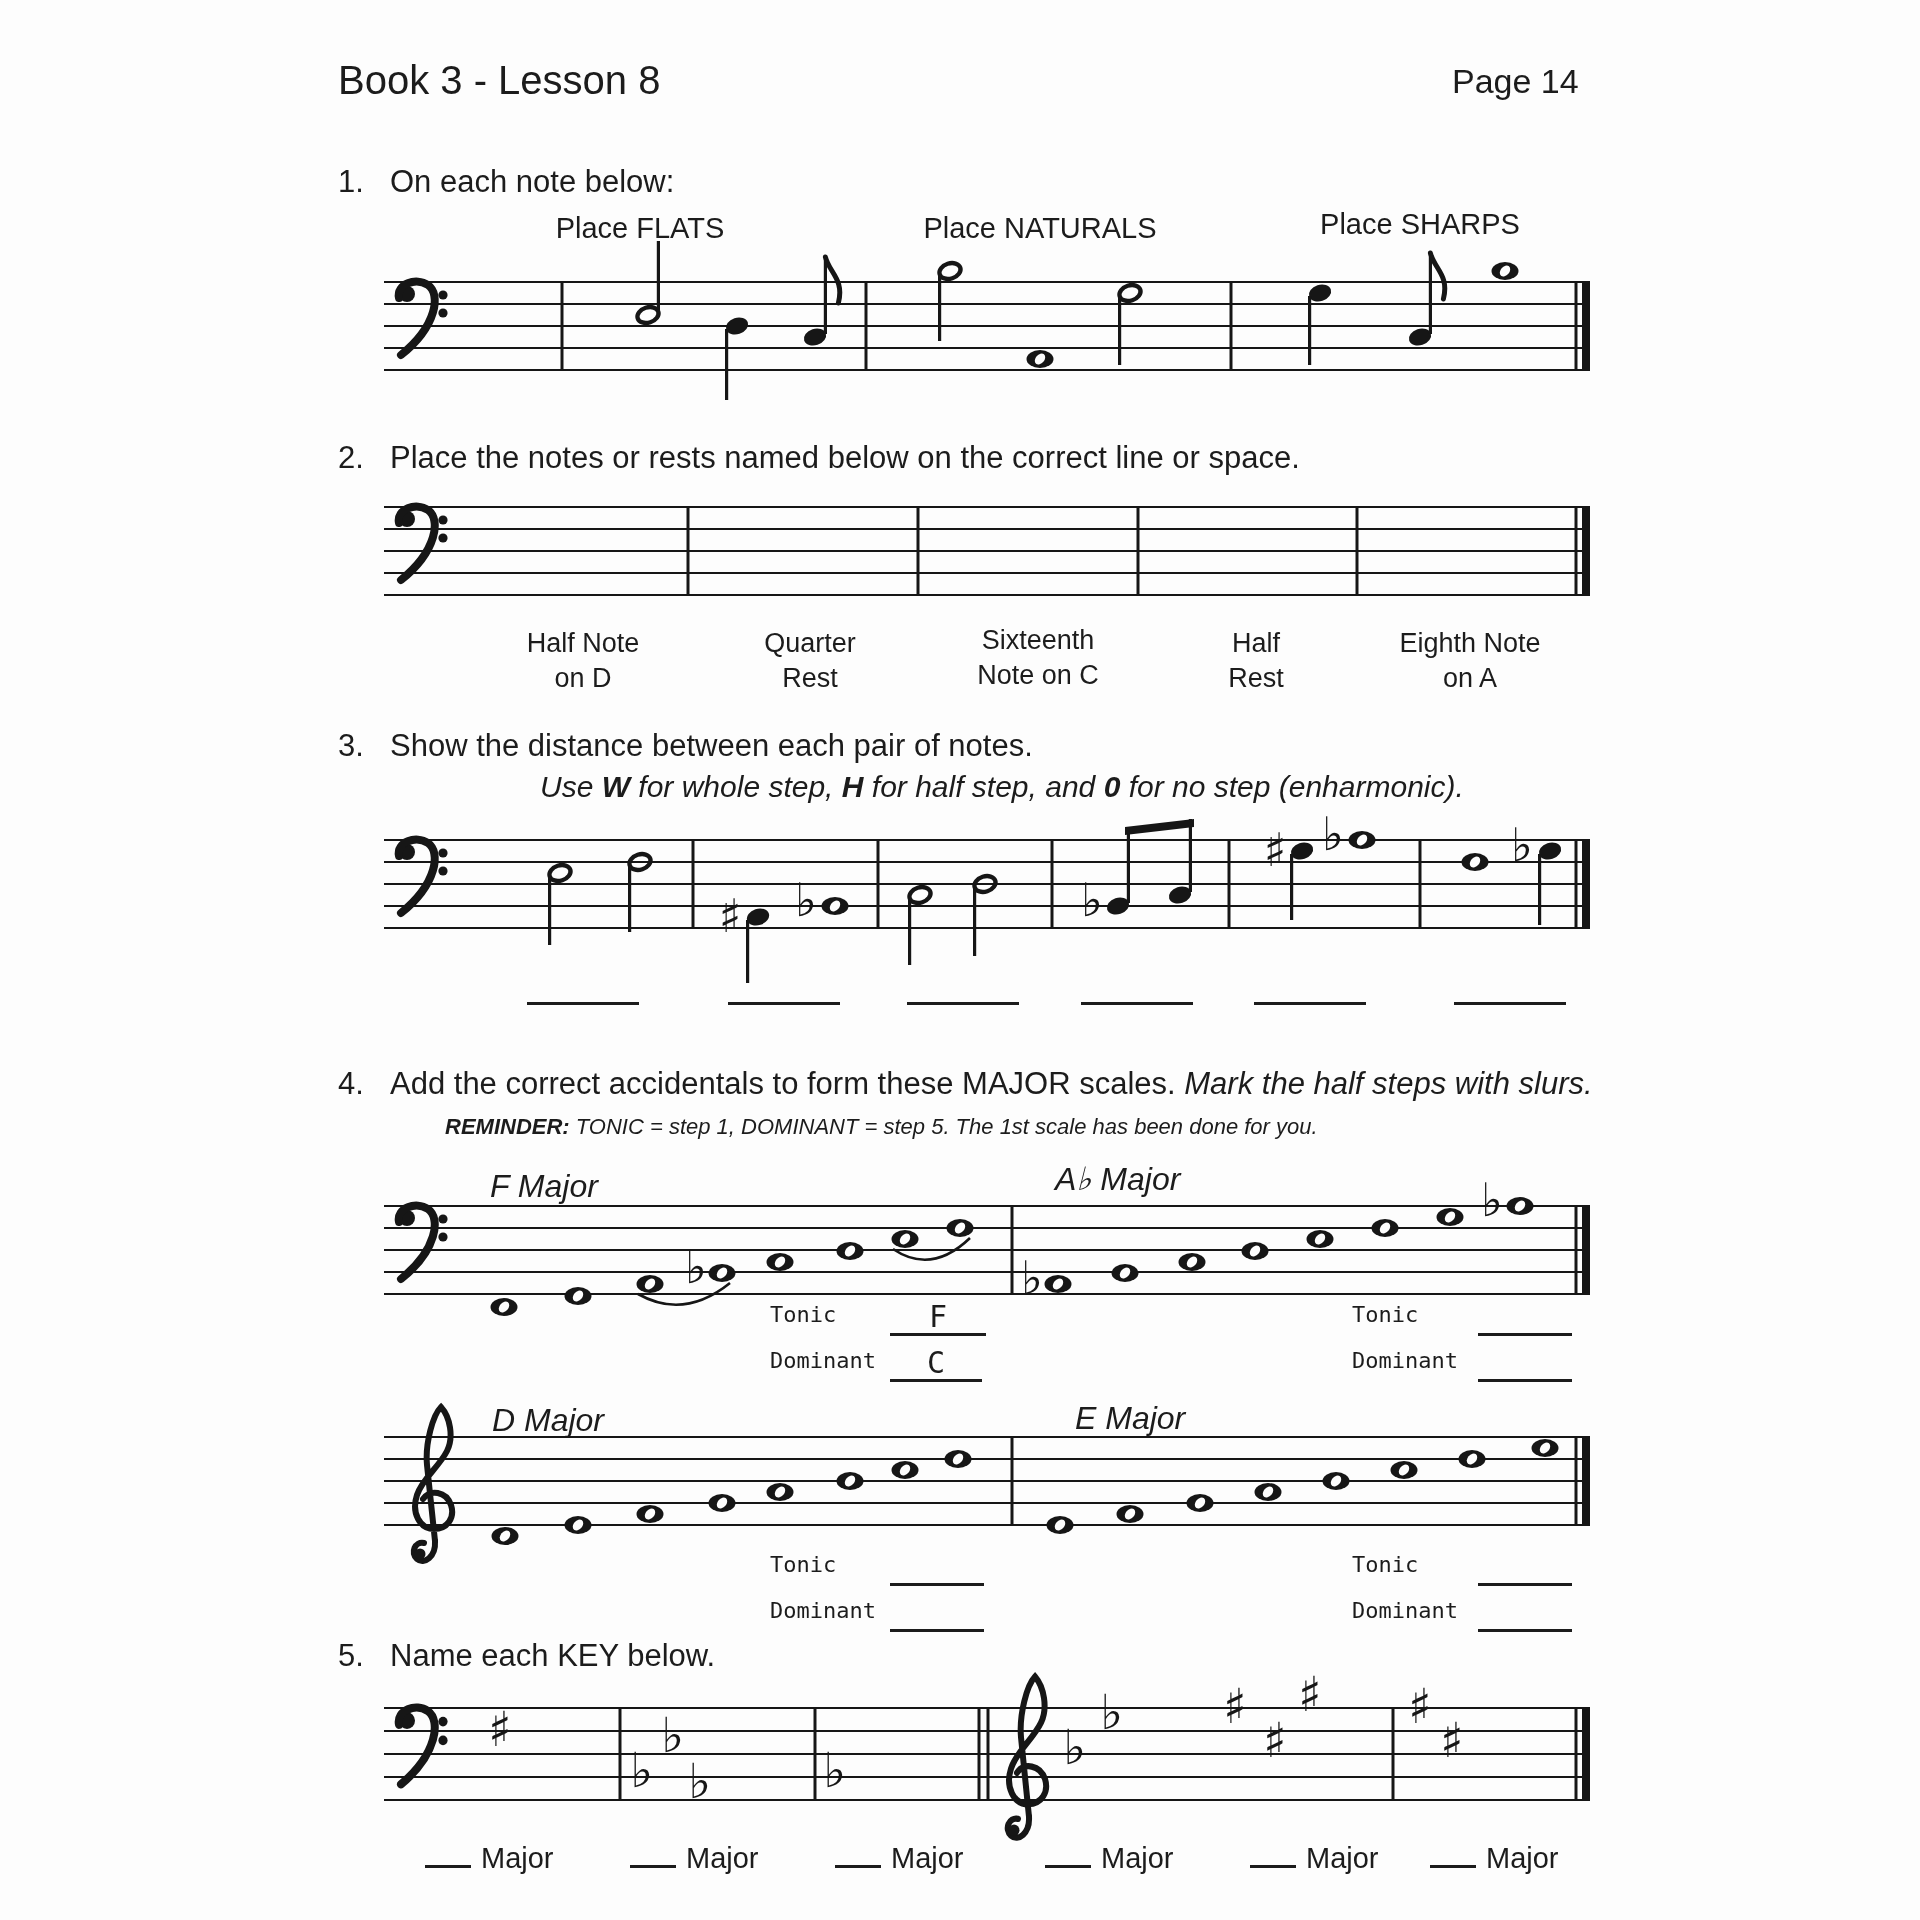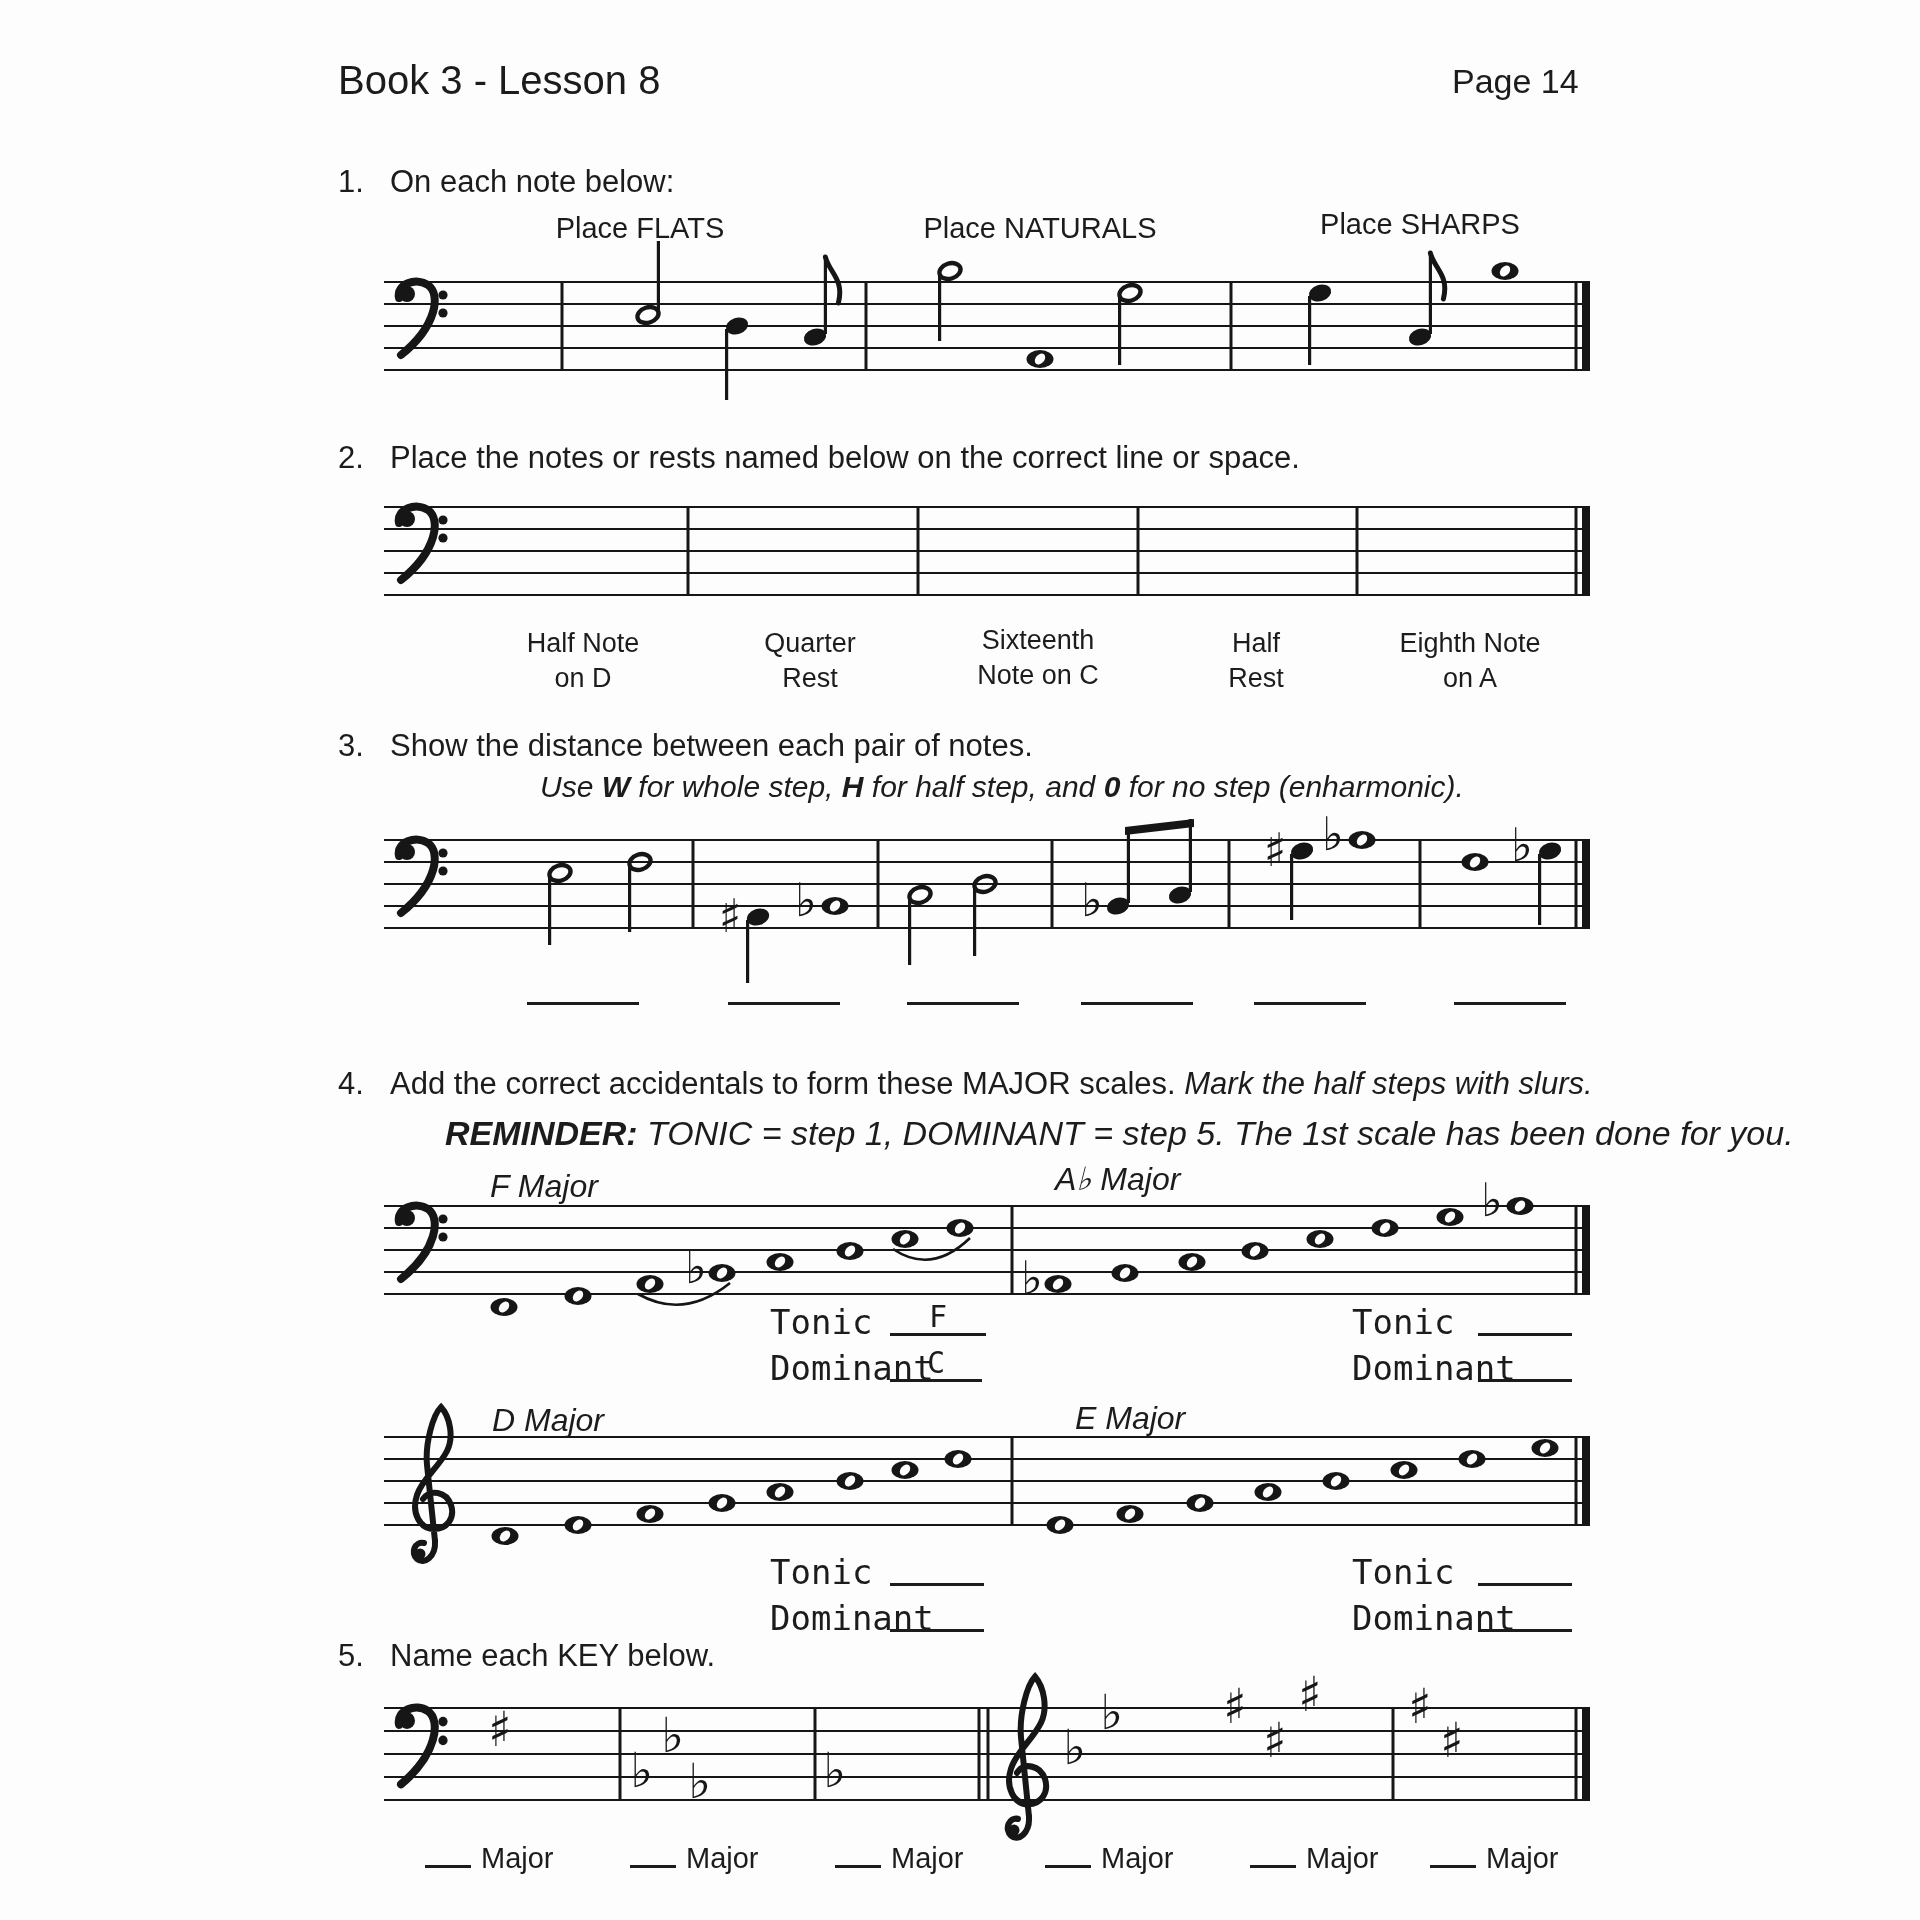--- a/index.html
+++ b/index.html
@@ -12,23 +12,23 @@
     overflow:hidden;
   }
   .abs { position:absolute; }
   .title { font-size:40px; }
   .pageno { font-size:34px; }
   .prompt { font-size:31px; white-space:nowrap; }
   .num { display:inline-block; min-width:52px; }
   .col-label { font-size:29px; transform:translateX(-50%); white-space:nowrap; }
   .ex2lab { font-size:27px; transform:translateX(-50%); text-align:center; line-height:1.28; white-space:nowrap; }
   .hint { font-size:30px; font-style:italic; white-space:nowrap; }
-  .reminder { font-size:34px; font-style:italic; white-space:nowrap; }
+  .reminder { font-size:22px; font-style:italic; white-space:nowrap; }
   .scale-label { font-size:32px; white-space:nowrap;font-style:italic; }
-  .hand { font-family:"DejaVu Sans Mono", monospace; font-size:34px; white-space:nowrap; }
+  .hand { font-family:"DejaVu Sans Mono", monospace; font-size:22px; white-space:nowrap; }
   .answer-line {
     position:absolute; font-family:"DejaVu Sans Mono", monospace; font-size:30px;
     text-align:center; border-bottom:3px solid #1c1c1c; height:36px; line-height:34px;
   }
   .blank { position:absolute; border-bottom:3px solid #1c1c1c; }
   .mrow { position:absolute; font-size:29px; white-space:nowrap;text-align:center; }
   .mblank { display:inline-block; width:46px; border-bottom:3px solid #1c1c1c; height:24px; margin-right:10px; }
   .staffbox { position:absolute; }
   .staffbox svg { display:block; }
 </style>

